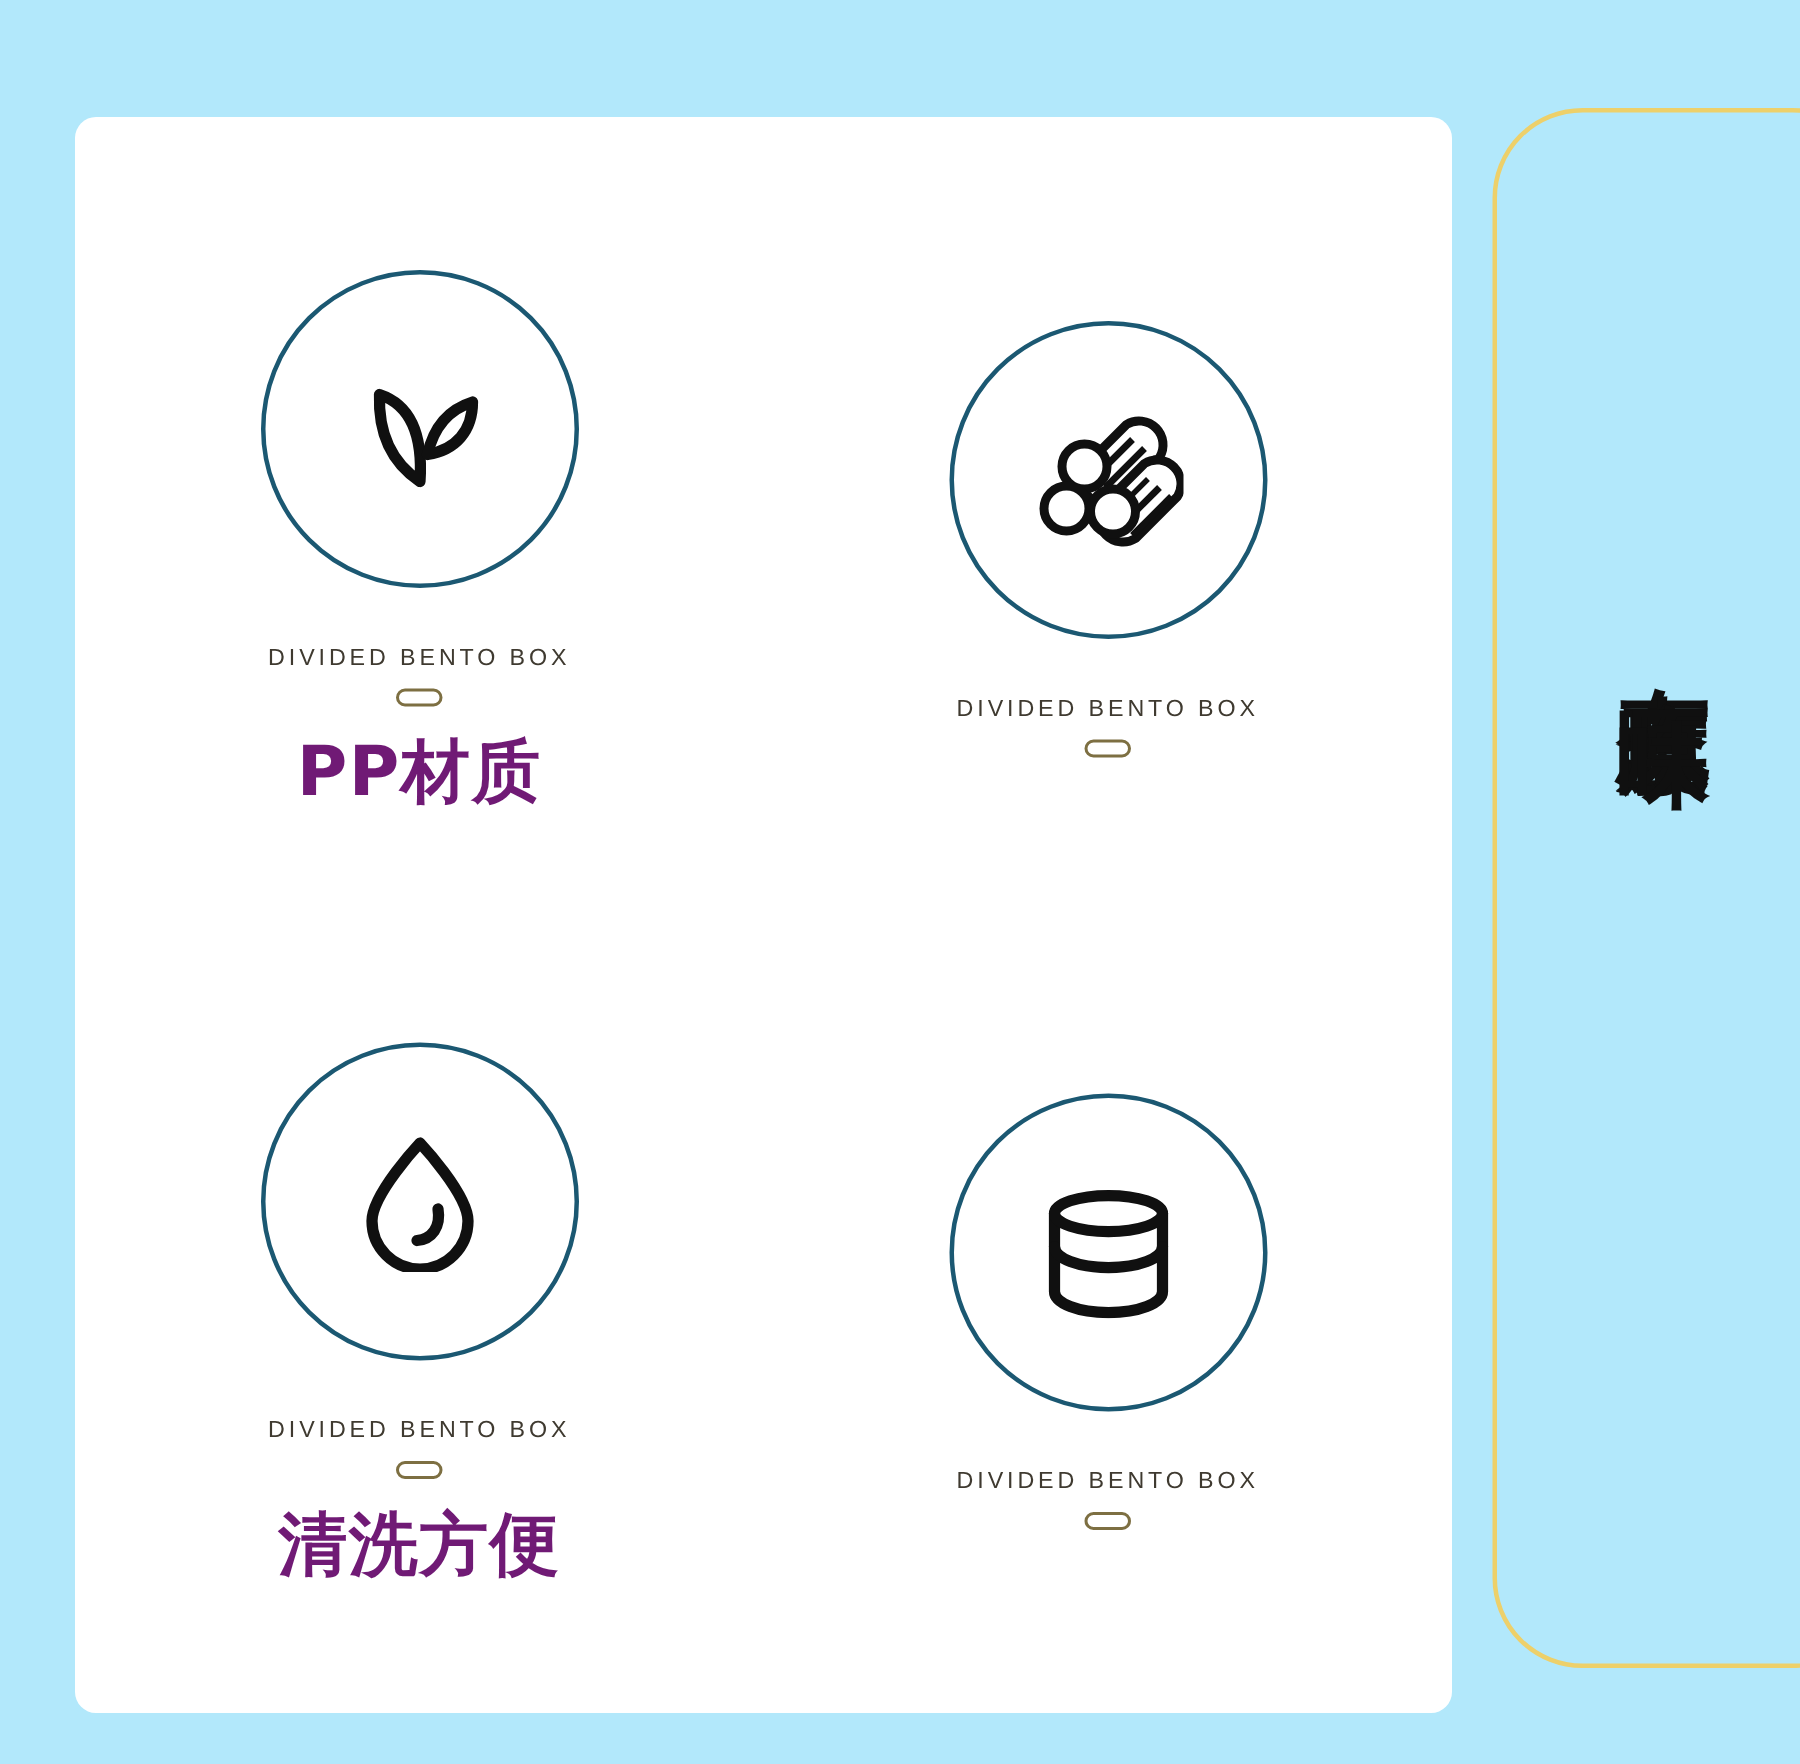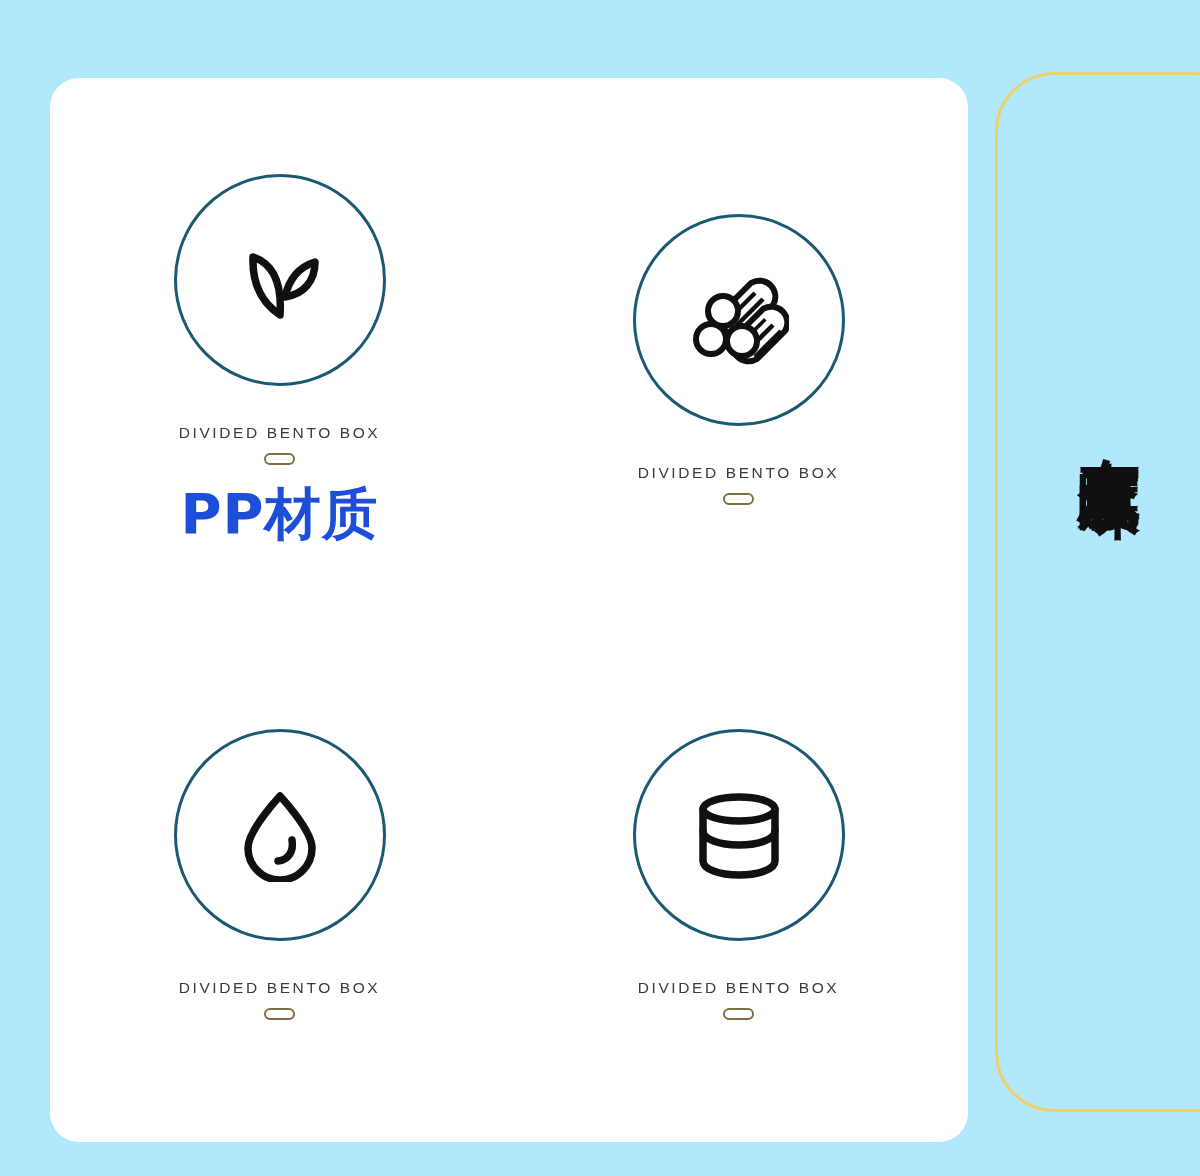--- a/index.html
+++ b/index.html
@@ -63,21 +63,21 @@
   }
 
   
   .white-card {
     position: absolute;
     left: 50px;
     top: 78px;
     width: 918px;
     height: 1064px;
     background: #ffffff;
-    border-radius: 29px;
+    border-radius: 14px;
   }
 
   .feature-grid {
     position: absolute;
     left: 0;
     top: 0;
     width: 100%;
     height: 100%;
     display: grid;
     grid-template-columns: 1fr 1fr;
@@ -122,24 +122,24 @@
     width: 31px;
     height: 12px;
     border: 2px solid #7d6f42;
     border-radius: 7px;
     box-sizing: border-box;
   }
 
   .feature-title {
     margin-top: 18px;
     font-family: "DejaVu Sans", "Liberation Sans", sans-serif;
-    font-size: 56px;
+    font-size: 46px;
     font-weight: bold;
     letter-spacing: 1px;
-    color: #1d4ed8;
+    color: #701a75;
     white-space: nowrap;
     line-height: 1.1;
   }
 </style>
 </head>
 <body>
 
 <div id="page">
 
   <div class="gold-frame"></div>
@@ -224,20 +224,21 @@
             <svg width="80" height="94" viewBox="0 0 80 94">
               <g fill="none" stroke="#101010" stroke-width="7.5" stroke-linecap="round" stroke-linejoin="round">
                 <path d="M40 8 C40 8 72 42 72 60 A32 32 0 0 1 8 60 C8 42 40 8 40 8 Z"></path>
                 <path d="M52 52 C54 64 48 72 38 73"></path>
               </g>
             </svg>
           </span>
         </div>
         <div class="eyebrow">DIVIDED BENTO BOX</div>
         <div class="pill-divider"></div>
+        <div class="feature-title">清洗方便</div>
       </div>
 
       <div class="feature">
         <div class="icon-circle">
           <span>
             <svg width="92" height="88" viewBox="0 0 92 88">
               <g fill="none" stroke="#101010" stroke-width="7.5" stroke-linecap="round" stroke-linejoin="round">
                 <path d="M10 18 L10 70 C10 78 26 84 46 84 C66 84 82 78 82 70 L82 18"></path>
                 <ellipse cx="46" cy="18" rx="36" ry="12"></ellipse>
                 <path d="M10 40 C10 48 26 54 46 54 C66 54 82 48 82 40"></path>

